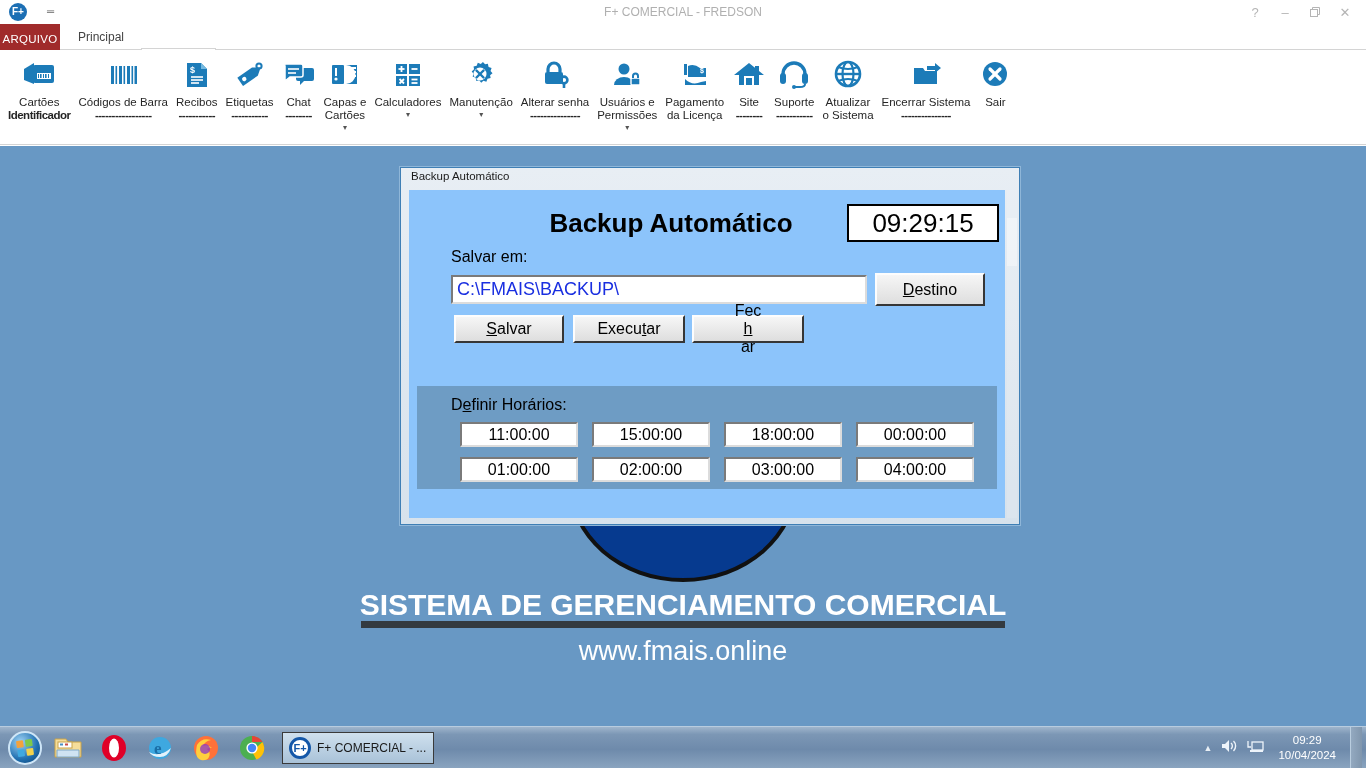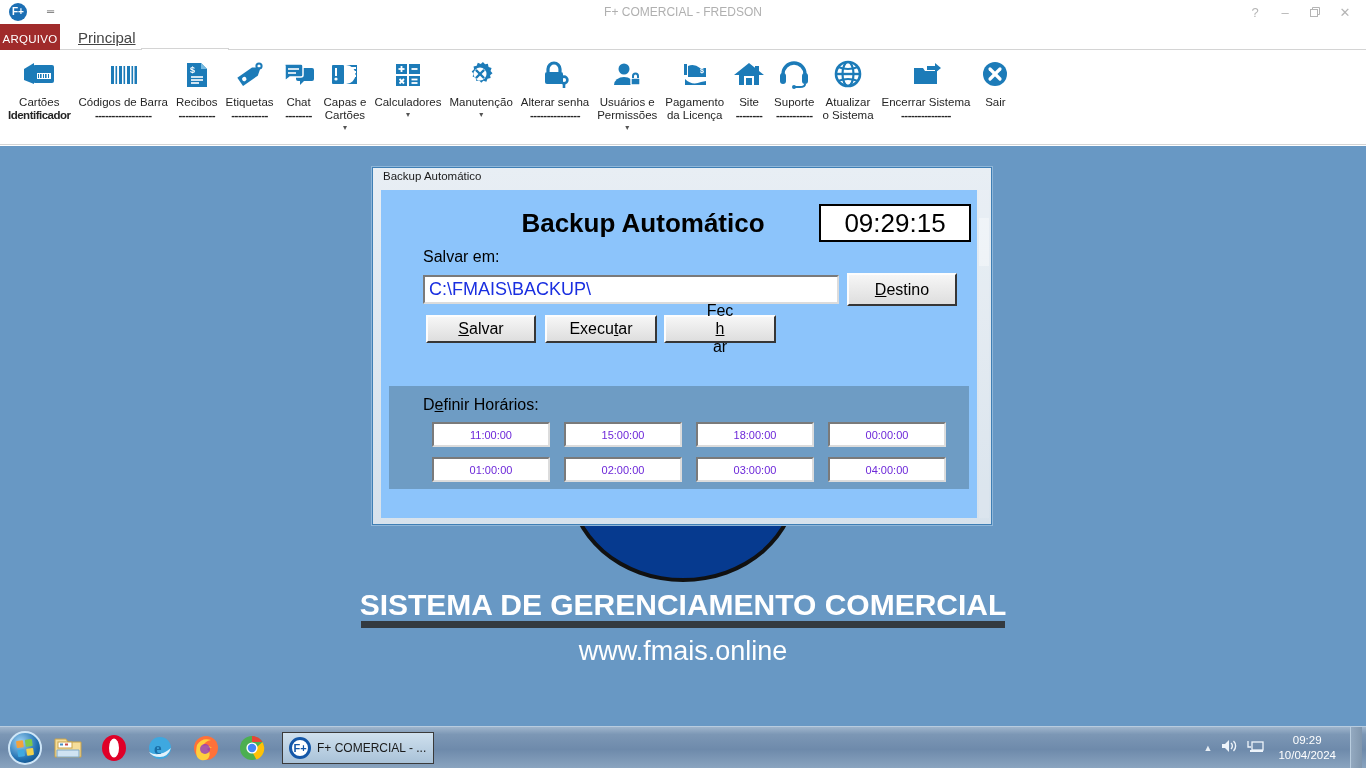--- a/index.html
+++ b/index.html
@@ -50,21 +50,21 @@
   }
   .tab-arquivo {
     position: absolute; left: 0; top: 0; width: 60px; height: 30px;
     background: #a02b2b; color: #fff;
     font-size: 11.5px; letter-spacing: .3px;
     display: flex; align-items: center; justify-content: center;
   }
   .tab {
     position: absolute; top: 0; height: 26px;
     display: flex; align-items: center; justify-content: center;
-    font-size: 15px; color: #444; padding: 0 12px; text-decoration: underline;
+    font-size: 12px; color: #444; padding: 0 12px;
   }
   .tab.active {
     color: #b03030; background: #fff;
     border: 1px solid #d4d4d4; border-bottom: 1px solid #fff;
     height: 27px;
   }
   .entrar-wrap {
     position: absolute; right: 4px; top: 26px;
     display: flex; align-items: center; gap: 6px;
   }
@@ -213,21 +213,21 @@
     position: absolute; left: 43px; top: 36px;
     display: grid; grid-template-columns: repeat(4, 132px);
     grid-gap: 10px 0px; column-gap: 0px;
   }
   .hcell-wrap { width: 132px; display: flex; }
   .hcell {
     width: 118px; height: 25px; background: #fff;
     border: 2px solid #7a7a7a; border-right-color: #dcdcdc;
     border-bottom-color: #dcdcdc;
     display: flex; align-items: center; justify-content: center;
-    font-size: 11px; color: #6d28d9;
+    font-size: 16px; color: #000000;
   }
 
   
   .taskbar {
     position: absolute; left: 0; top: 726px; width: 1366px; height: 42px;
     background: linear-gradient(#9fb5cc, #7c97b5 18%, #6e8aab 55%, #8aa4bf);
     border-top: 1px solid #b8ccdf;
     display: flex; align-items: center;
   }
   .start-orb {
@@ -565,21 +565,21 @@
   </div>
 
   <div class="workspace">
     <div class="brand-wrap">
       <div class="logo-circle"></div>
       <div class="brand-title">SISTEMA DE GERENCIAMENTO COMERCIAL</div>
       <div class="brand-rule"></div>
       <div class="brand-url">www.fmais.online</div>
     </div>
 
-    <div class="dialog" style="top:21px;">
+    <div class="dialog" style="top:21px;margin-left:28px;">
       <div class="dlg-title">Backup Automático</div>
 
       <div class="dlg-scroll">
         <div class="thumb"></div>
       </div>
 
       <div class="dlg-body">
 
         <div class="dlg-heading">Backup Automático</div>
 

